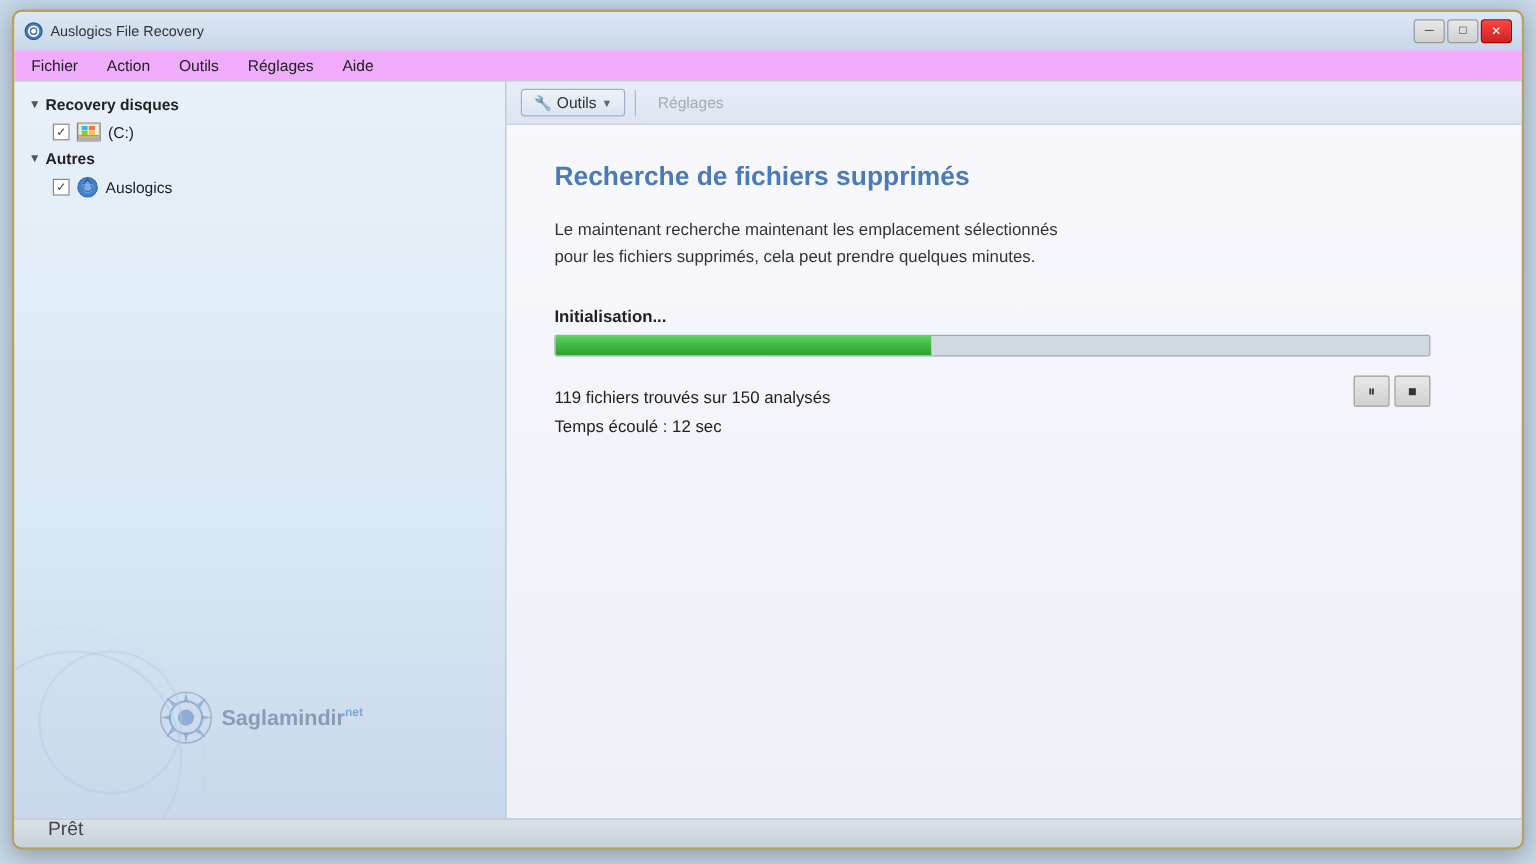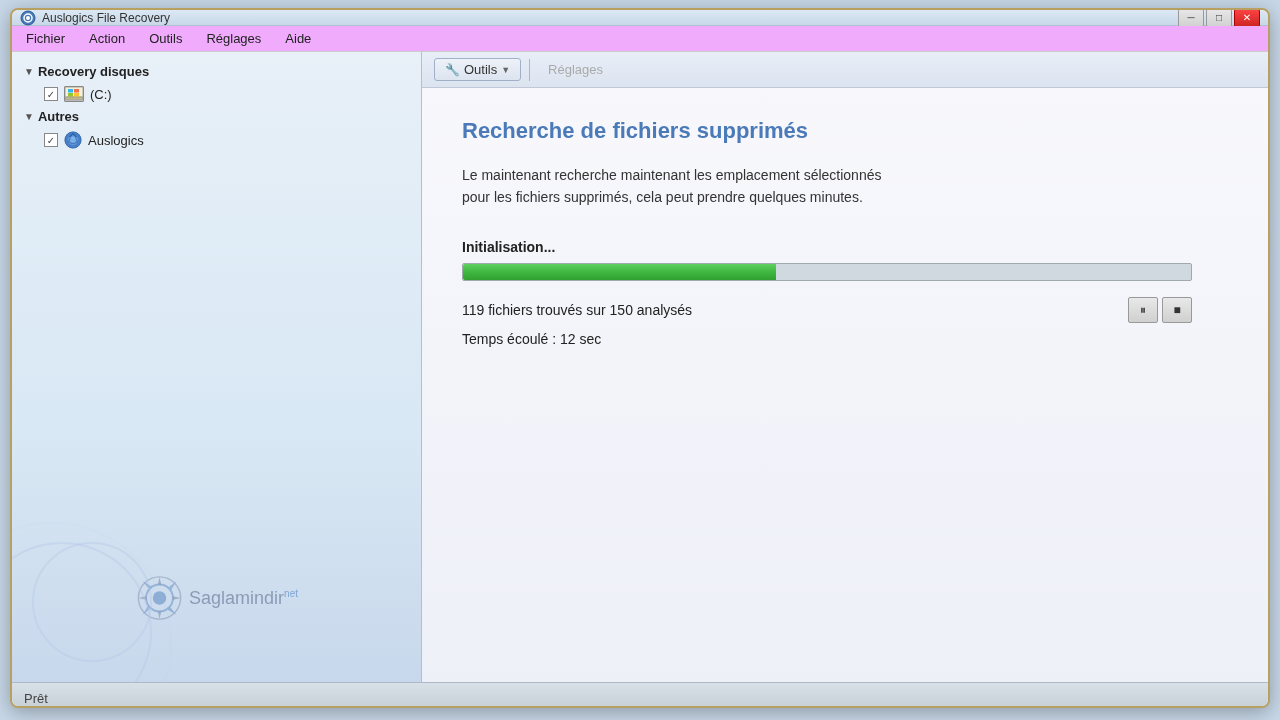--- a/index.html
+++ b/index.html
@@ -21,21 +21,21 @@
       background: #f0f4f8;
       display: flex;
       flex-direction: column;
       box-shadow: 0 4px 20px rgba(0,0,0,0.3);
       overflow: hidden;
     }
 
     
     .title-bar {
       background: linear-gradient(to bottom, #dce8f4, #c8d8e8);
-      height: 16px;
+      height: 32px;
       display: flex;
       align-items: center;
       justify-content: space-between;
       padding: 0 8px;
       border-bottom: 1px solid #b0c0d0;
       border-radius: 6px 6px 0 0;
     }
 
     .title-bar-left {
       display: flex;
@@ -288,21 +288,21 @@
     }
 
     .progress-bar-fill {
       height: 100%;
       background: linear-gradient(to bottom, #60d060, #40b840, #30a030);
       border-radius: 2px 0 0 2px;
     }
 
     .stats-row {
       display: flex;
-      align-items: center;
+      align-items: flex-end;
       justify-content: space-between;
       max-width: 730px;
     }
 
     .stats-text {
       font-size: 14px;
       color: #222;
     }
 
     .control-buttons {
@@ -329,23 +329,23 @@
       color: #222;
       margin-top: 8px;
     }
 
     
     .status-bar {
       height: 24px;
       background: linear-gradient(to bottom, #d8e0e8, #c8d0d8);
       border-top: 1px solid #b0b8c8;
       display: flex;
-      align-items: flex-end;
-      padding: 0 12px;
-      font-size: 13px;
+      align-items: flex-start;
+      padding: 0 28px;
+      font-size: 16px;
       color: #444;
     }
 
     
     .logo-svg {
       width: 48px;
       height: 48px;
     }
 
     
@@ -439,21 +439,21 @@
 
           <path d="M25 3 L27 12 L25 11 L23 12 Z" fill="#607090" opacity="0.7"></path>
           <path d="M25 47 L27 38 L25 39 L23 38 Z" fill="#607090" opacity="0.7"></path>
           <path d="M3 25 L12 27 L11 25 L12 23 Z" fill="#607090" opacity="0.7"></path>
           <path d="M47 25 L38 27 L39 25 L38 23 Z" fill="#607090" opacity="0.7"></path>
           <path d="M7.5 7.5 L15 17 L13 15 L17 13 Z" fill="#4a7ab8" opacity="0.7"></path>
           <path d="M42.5 42.5 L35 33 L37 35 L33 37 Z" fill="#4a7ab8" opacity="0.7"></path>
           <path d="M42.5 7.5 L33 15 L35 13 L37 17 Z" fill="#4a7ab8" opacity="0.7"></path>
           <path d="M7.5 42.5 L17 35 L15 37 L13 33 Z" fill="#4a7ab8" opacity="0.7"></path>
         </svg>
-        <div style="color:#607090; font-size:18px; font-weight:normal;">
+        <div style="color:#607090; font-size:18px; font-weight:bold;">
           <span>Saglamindir</span><sup style="font-size:10px;color:#4a80c0;">net</sup>
         </div>
       </div>
 
       <div class="sidebar-circles">
         <div class="circle-decoration" style="width:180px;height:180px;bottom:-40px;left:-40px;"></div>
         <div class="circle-decoration" style="width:120px;height:120px;bottom:20px;left:20px;"></div>
         <div class="circle-decoration" style="width:240px;height:240px;bottom:-80px;left:-80px;opacity:0.2;"></div>
       </div>
     </div>

